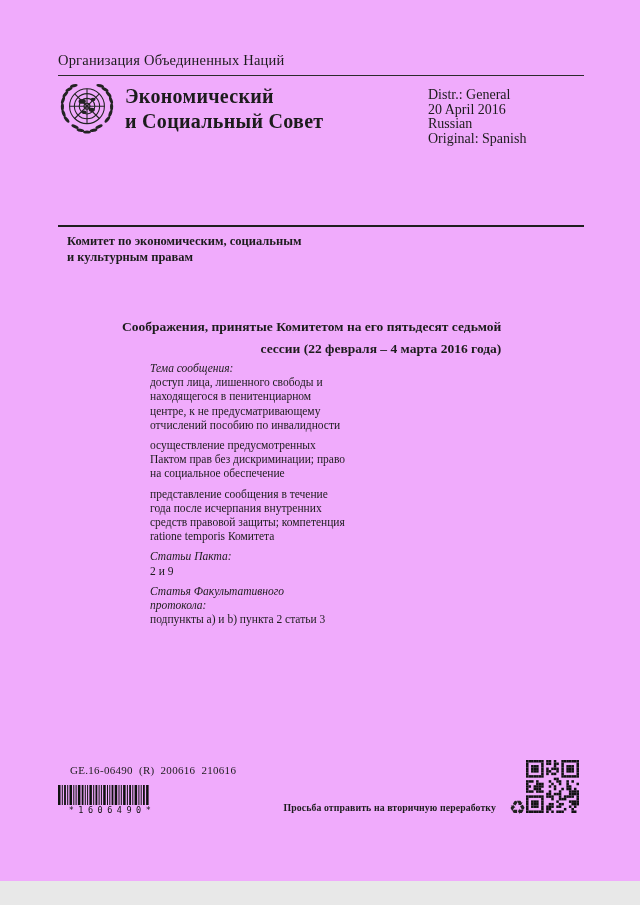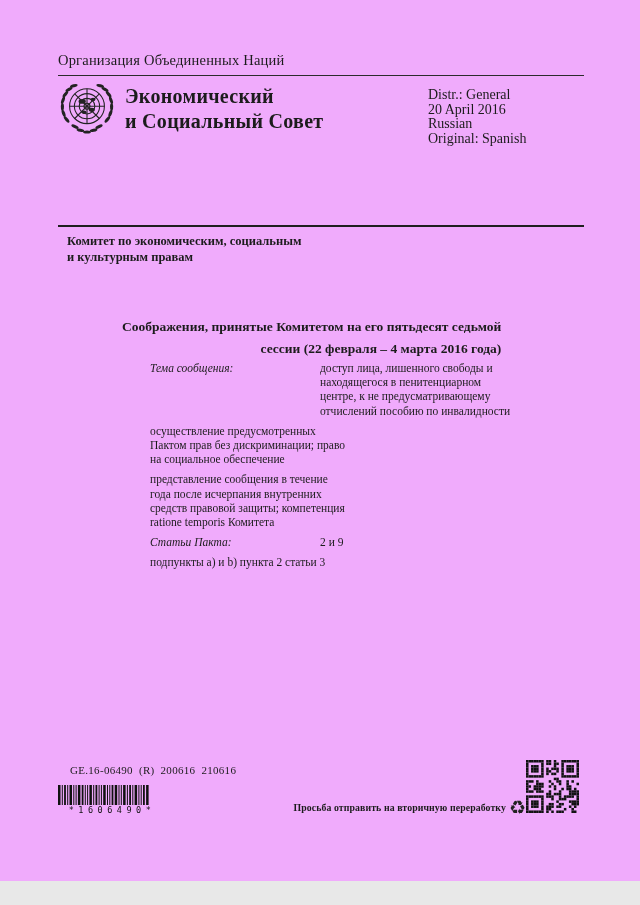--- a/index.html
+++ b/index.html
@@ -52,41 +52,41 @@
     position:absolute;left:122px;top:278px;
     font-size:15px;font-weight:bold;letter-spacing:.2px;
   }
   .doc-title{
     position:absolute;left:122px;top:316px;
     font-size:13.5px;font-weight:bold;line-height:22px;text-align:right;
   }
 
   
   .subject-table{position:absolute;left:150px;top:361px;width:410px;}
-  .subject-row{display:flex;margin-bottom:6px;}
+  .subject-row{display:flex;margin-bottom:6px;flex-direction:column;}
   .subject-label{
     width:170px;flex-shrink:0;
     font-style:italic;font-size:11.5px;line-height:14.2px;
   }
   .subject-value{font-size:11.5px;line-height:14.2px;}
 
   
   .ge-number{
     position:absolute;left:58px;top:764px;
     font-size:11px;word-spacing:3px;letter-spacing:.3px;margin-left:12px;
   }
   .barcode-wrap{position:absolute;left:58px;top:785px;width:108px;text-align:center;}
   .barcode-svg{display:block;width:104px;height:20px;}
   .barcode-text{
     font-family:"DejaVu Sans Mono","Liberation Mono",monospace;
     font-size:8.5px;letter-spacing:4.5px;margin-top:0px;color:#111;
   }
   .recycle-line{
     position:absolute;left:292px;top:798px;width:234px;
-    display:flex;align-items:center;justify-content:flex-end;gap:3px;
+    display:flex;align-items:center;justify-content:flex-end;gap:13px;
   }
   .recycle-text{
     font-size:9.8px;font-weight:bold;letter-spacing:.1px;white-space:nowrap;
   }
   .recycle-glyph{
     font-family:"DejaVu Sans",sans-serif;
     font-size:19px;line-height:1;color:#222;
   }
   .qr{position:absolute;left:526px;top:760px;width:53px;height:53px;}
 </style>
@@ -171,20 +171,22 @@
       <div class="subject-value pre">представление сообщения в течение
 года после исчерпания внутренних
 средств правовой защиты; компетенция
 ratione temporis Комитета</div>
     </div>
     <div class="subject-row">
       <div class="subject-label pre">Статьи Пакта:</div>
       <div class="subject-value pre">2 и 9</div>
     </div>
     <div class="subject-row">
+      <div class="subject-label pre">Статья Факультативного
+протокола:</div>
       <div class="subject-value pre">подпункты a) и b) пункта 2 статьи 3</div>
     </div>
   </div>
 
   <div class="ge-number">GE.16-06490 (R)  200616  210616</div>
 
   <div class="barcode-wrap">
     <svg id="barcode-svg" class="barcode-svg" viewBox="0 0 104 20" preserveAspectRatio="none">
         <rect x="0" y="0" width="2.5" height="20" fill="#111"></rect>
         <rect x="3.8" y="0" width="1" height="20" fill="#111"></rect>

